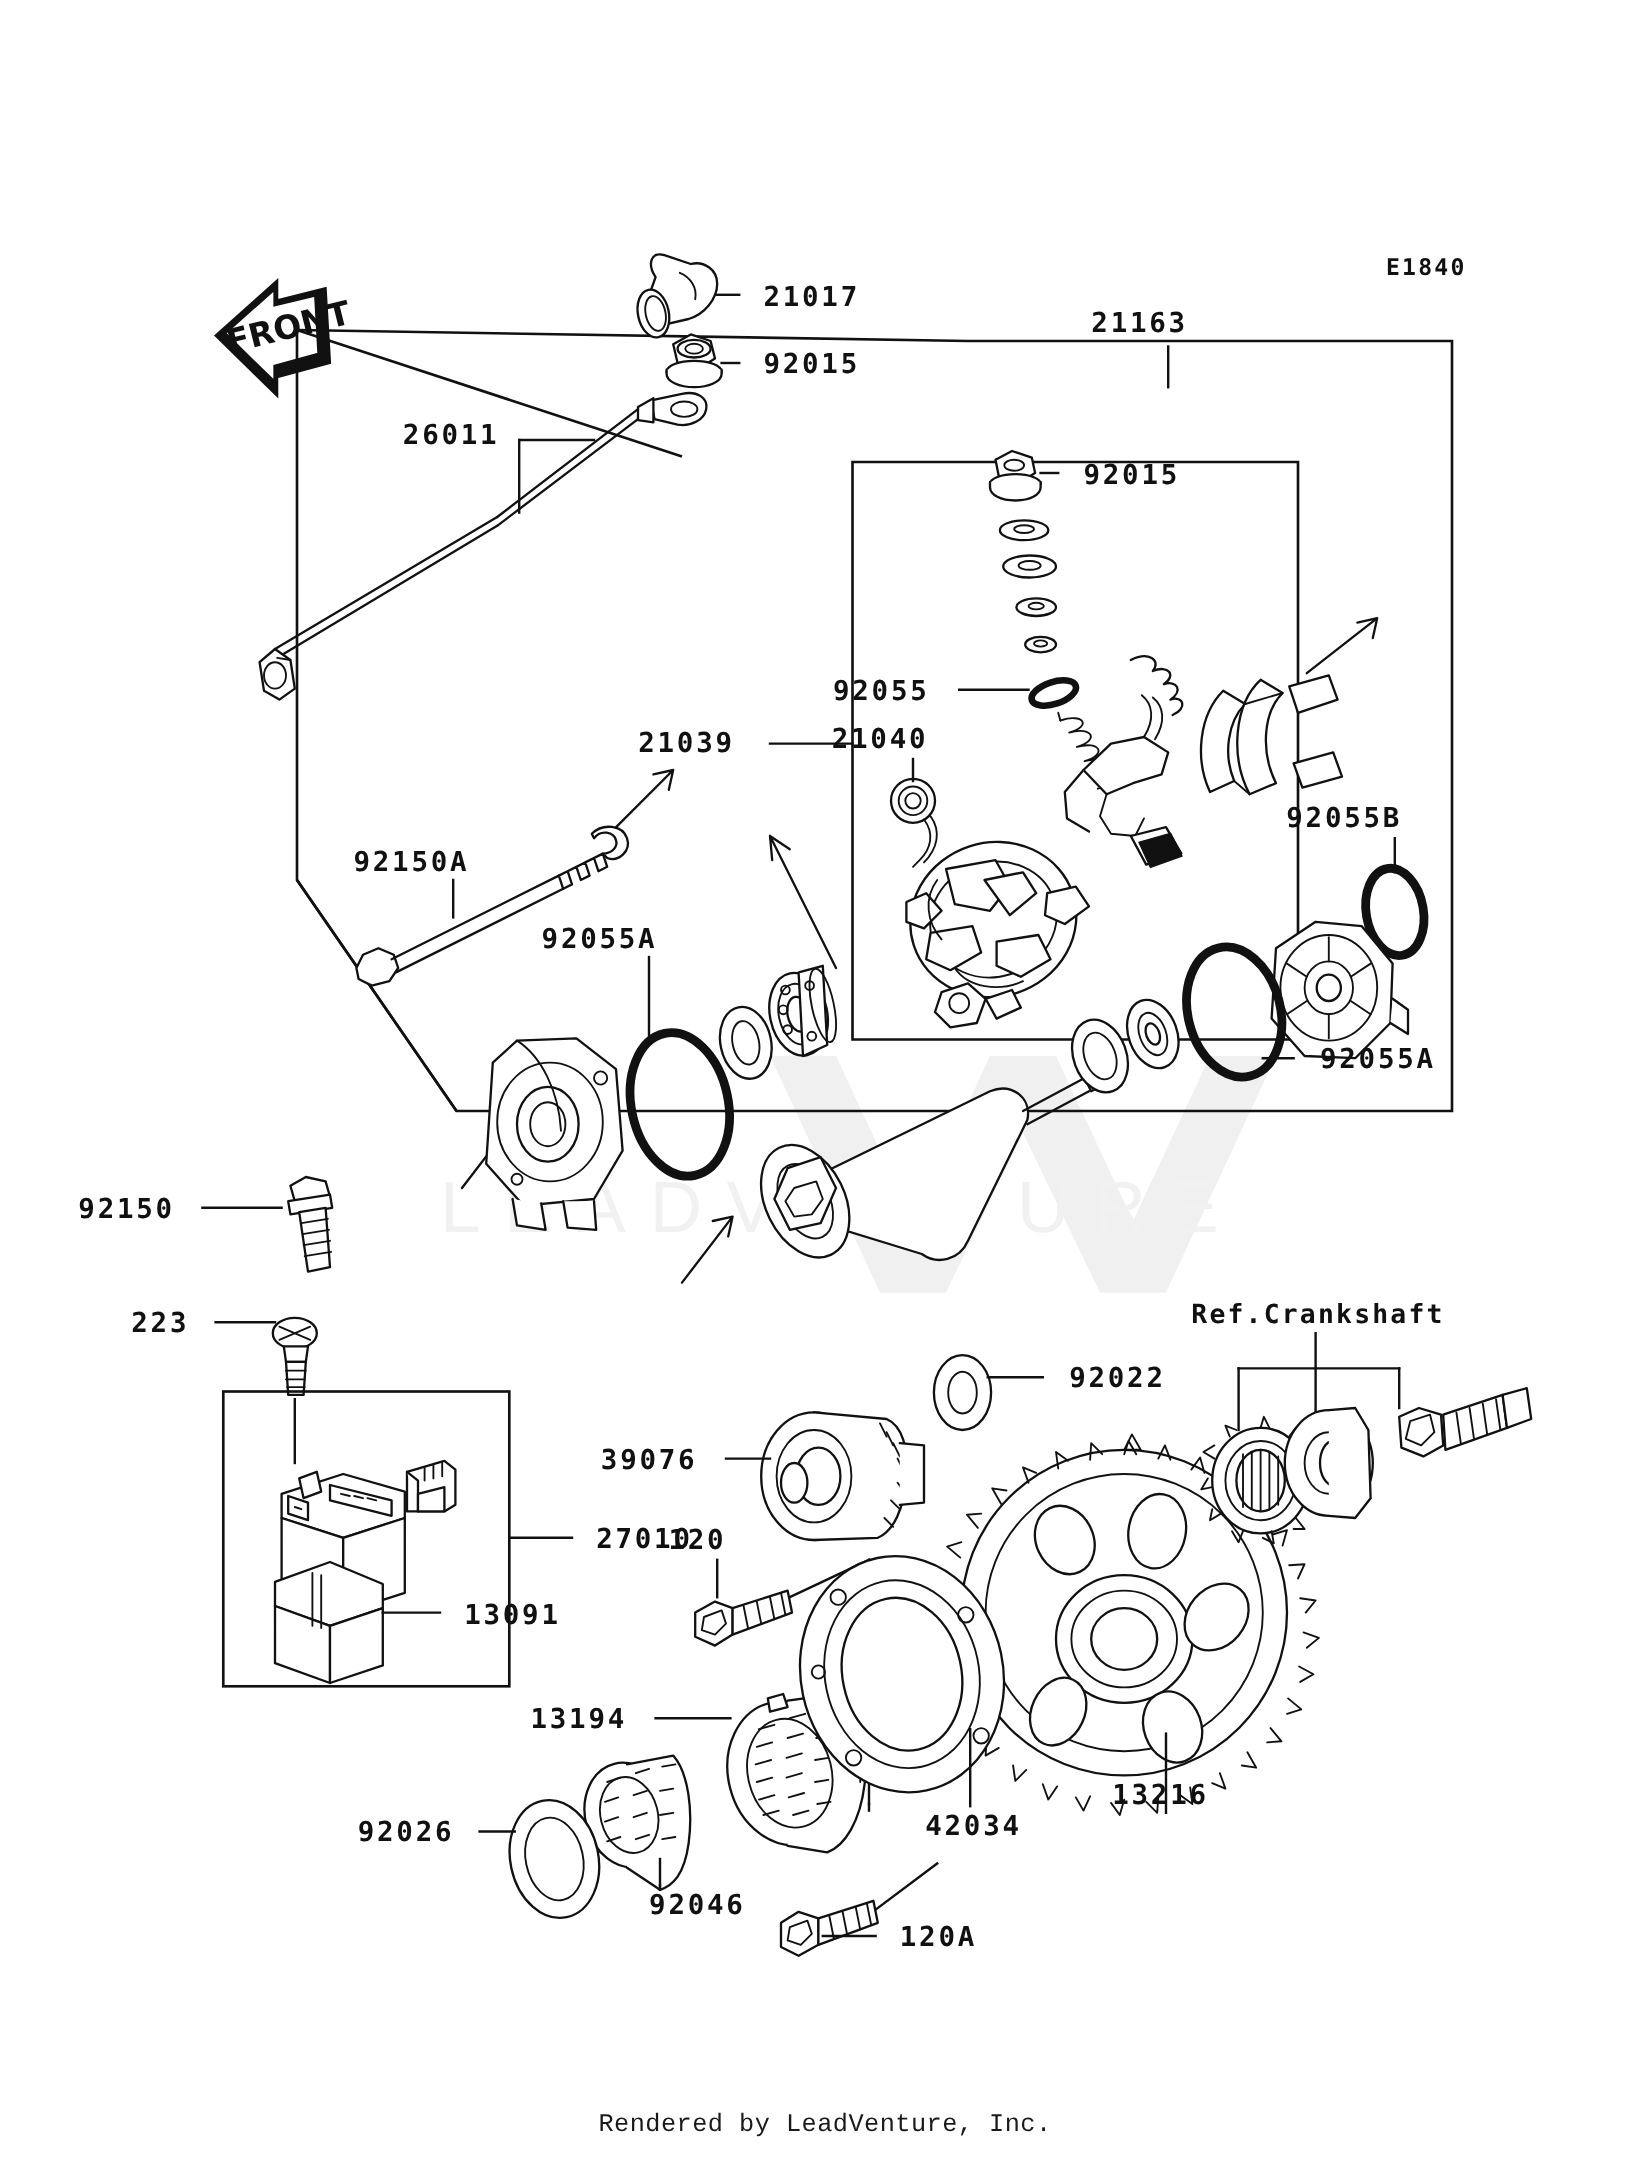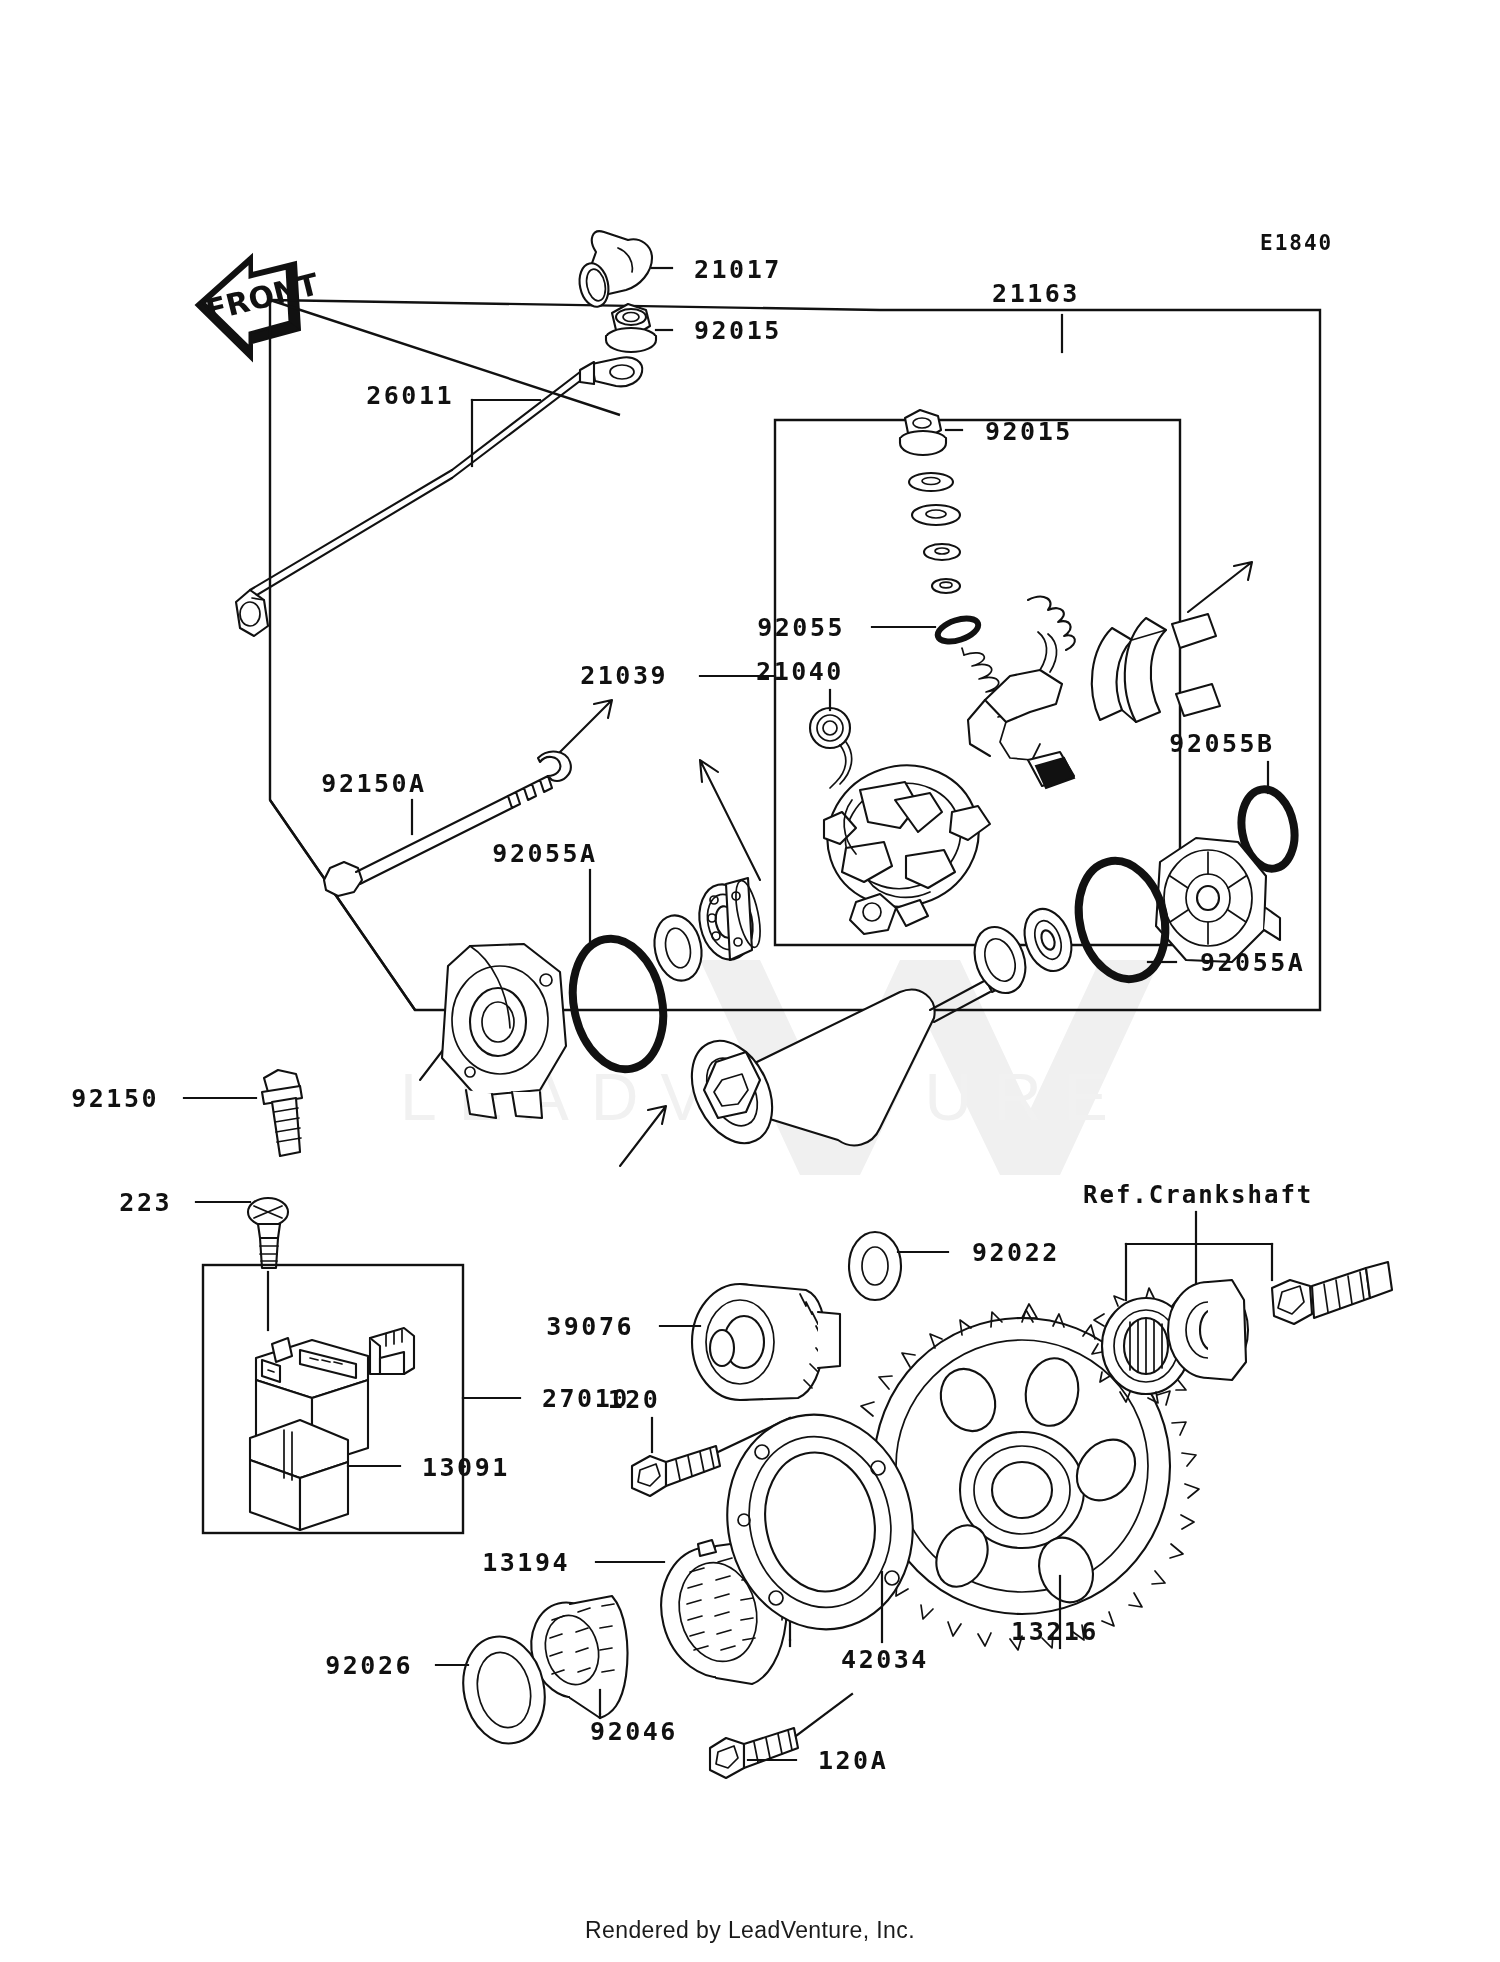--- a/index.html
+++ b/index.html
@@ -96,21 +96,21 @@
     letter-spacing: 22px;
     fill: #f1f1f1;
     font-weight: 400;
   }
   #footer {
     position: absolute;
     left: 0;
     bottom: 18px;
     width: 1500px;
     text-align: center;
-    font-family: Liberation Sans, sans-serif;
+    font-family: Liberation Mono, monospace;
     font-size: 23px;
     color: #1a1a1a;
     letter-spacing: 0.4px;
   }
   .front-badge-text {
     font-family: "DejaVu Sans", sans-serif;
     font-size: 30px;
     font-weight: 700;
     fill: #111111;
   }

